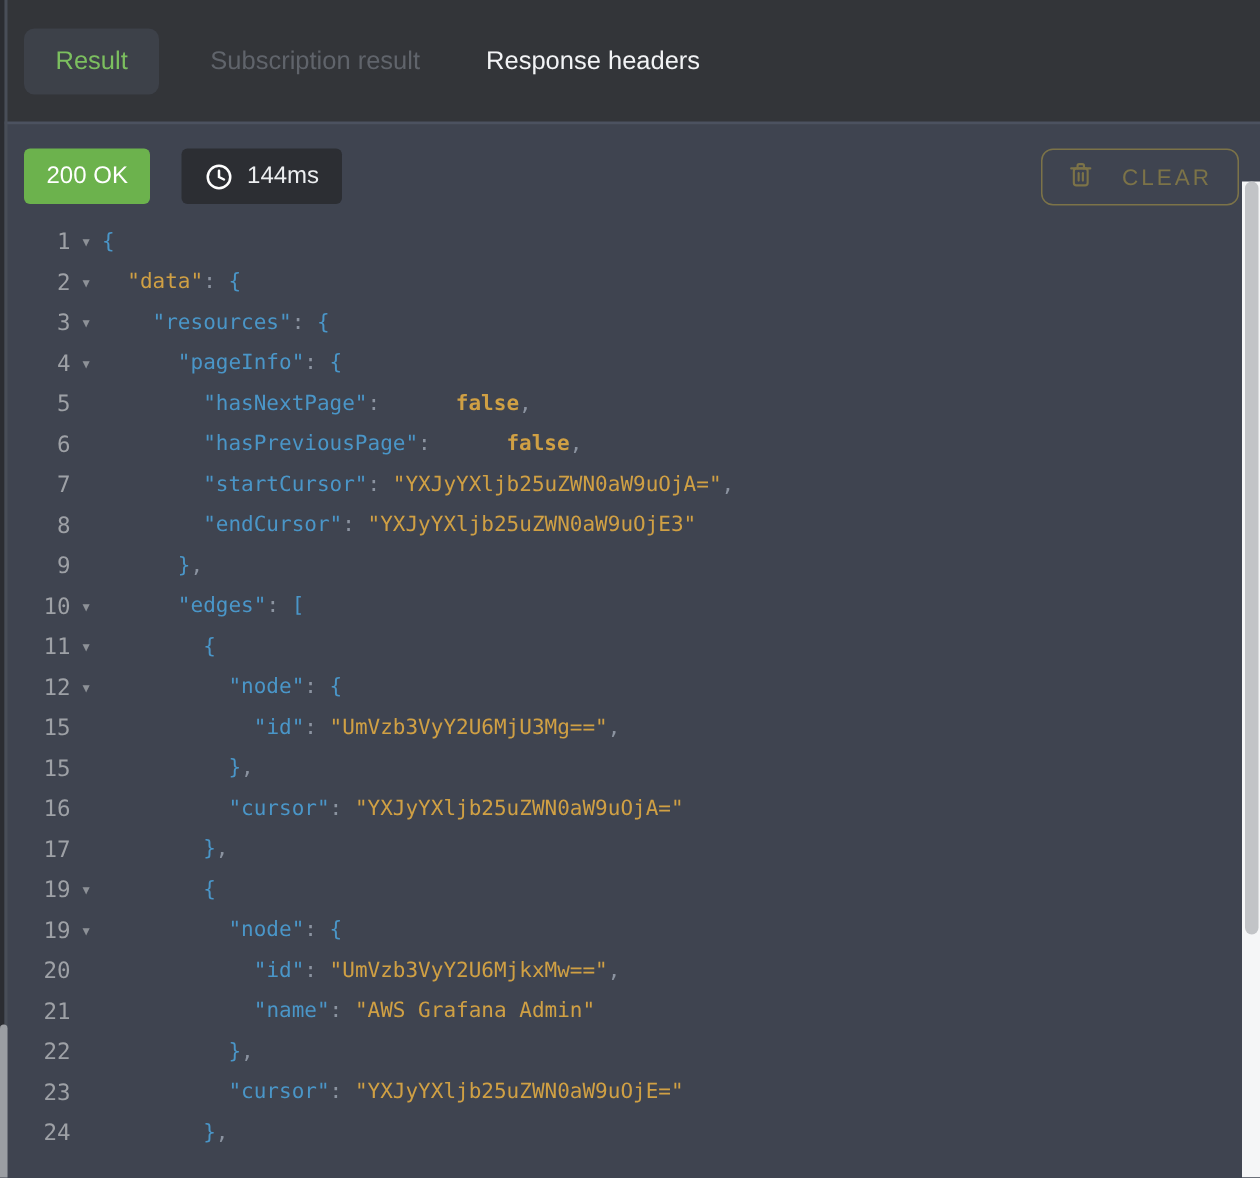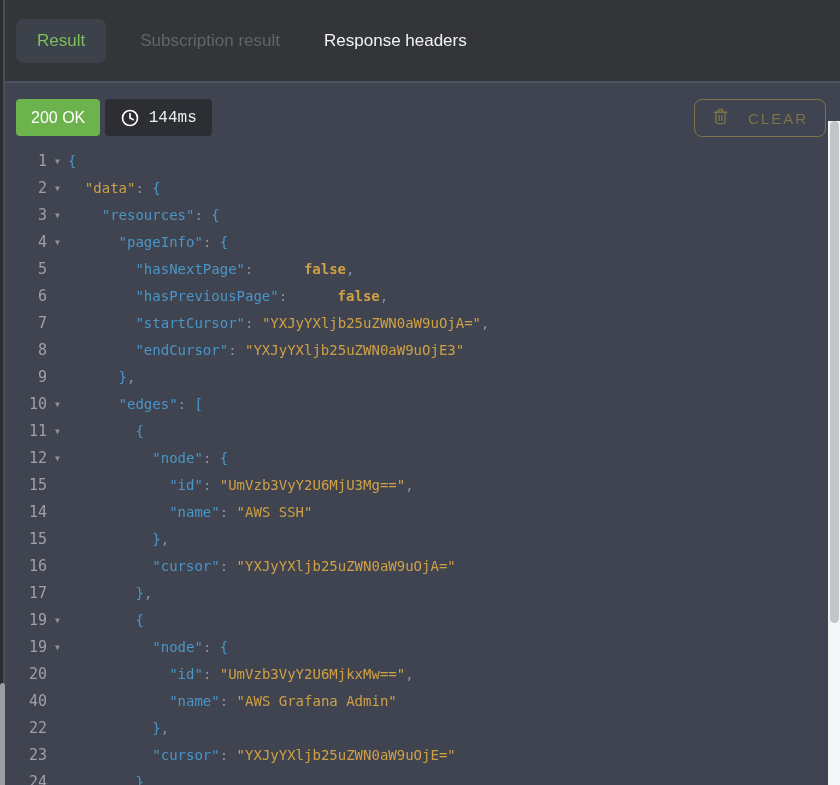--- a/index.html
+++ b/index.html
@@ -29,21 +29,21 @@
   .tab-dim    { color: #60646b; margin-left: 34px; }
   .tab-normal { color: #f2f3f5; margin-left: 44px; }
 
   
   .statusbar { position: relative; height: 58px; padding: 16px 14px 0 16px; }
   .badge {
     display: inline-flex; align-items: center; height: 37px;
     padding: 0 15px; border-radius: 4px; font-size: 16px; vertical-align: top;
   }
   .badge-status { background: #6cb24d; color: #ffffff; }
-  .badge-time   { background: #2c2e33; color: #eceef0; gap: 9px; font-family: Liberation Mono, monospace; }
+  .badge-time   { background: #2c2e33; color: #eceef0; margin-left: 16px; gap: 9px; }
   .badge-time svg { display:block; }
   .clear-btn {
     position: absolute; top: 16px; right: 14px; z-index: 7;
     display: flex; align-items: center; gap: 19px;
     height: 38px; padding: 0 17px;
     background: transparent; border: 1px solid #7c7348; border-radius: 8px;
     color: #7c7348; font-size: 15px; letter-spacing: 2px; cursor: pointer;
     font-family: "Liberation Sans", sans-serif;
   }
 
@@ -116,28 +116,27 @@
     <div class="cm-line"><span class="ln">4</span><span class="fold">▼</span><span class="lc">      <span class="tk-key">"pageInfo"</span><span class="tk-punc">: </span><span class="tk-brace">{</span></span></div>
     <div class="cm-line"><span class="ln">5</span><span class="fold"></span><span class="lc">        <span class="tk-key">"hasNextPage"</span><span class="tk-punc">: </span><span class="tk-bool">false</span><span class="tk-punc">,</span></span></div>
     <div class="cm-line"><span class="ln">6</span><span class="fold"></span><span class="lc">        <span class="tk-key">"hasPreviousPage"</span><span class="tk-punc">: </span><span class="tk-bool">false</span><span class="tk-punc">,</span></span></div>
     <div class="cm-line"><span class="ln">7</span><span class="fold"></span><span class="lc">        <span class="tk-key">"startCursor"</span><span class="tk-punc">: </span><span class="tk-str">"YXJyYXljb25uZWN0aW9uOjA="</span><span class="tk-punc">,</span></span></div>
     <div class="cm-line"><span class="ln">8</span><span class="fold"></span><span class="lc">        <span class="tk-key">"endCursor"</span><span class="tk-punc">: </span><span class="tk-str">"YXJyYXljb25uZWN0aW9uOjE3"</span></span></div>
     <div class="cm-line"><span class="ln">9</span><span class="fold"></span><span class="lc">      <span class="tk-brace">}</span><span class="tk-punc">,</span></span></div>
     <div class="cm-line"><span class="ln">10</span><span class="fold">▼</span><span class="lc">      <span class="tk-key">"edges"</span><span class="tk-punc">: </span><span class="tk-brace">[</span></span></div>
     <div class="cm-line"><span class="ln">11</span><span class="fold">▼</span><span class="lc">        <span class="tk-brace">{</span></span></div>
     <div class="cm-line"><span class="ln">12</span><span class="fold">▼</span><span class="lc">          <span class="tk-key">"node"</span><span class="tk-punc">: </span><span class="tk-brace">{</span></span></div>
     <div class="cm-line"><span class="ln">15</span><span class="fold"></span><span class="lc">            <span class="tk-key">"id"</span><span class="tk-punc">: </span><span class="tk-str">"UmVzb3VyY2U6MjU3Mg=="</span><span class="tk-punc">,</span></span></div>
-    <div class="cm-line"><span class="ln">14</span><span class="fold"></span><span class="lc">            <span class="tk-key">"name"</span><span class="tk-punc">: </span><span class="tk-str">"AWS SSH"</span></span></div>
     <div class="cm-line"><span class="ln">15</span><span class="fold"></span><span class="lc">          <span class="tk-brace">}</span><span class="tk-punc">,</span></span></div>
     <div class="cm-line"><span class="ln">16</span><span class="fold"></span><span class="lc">          <span class="tk-key">"cursor"</span><span class="tk-punc">: </span><span class="tk-str">"YXJyYXljb25uZWN0aW9uOjA="</span></span></div>
     <div class="cm-line"><span class="ln">17</span><span class="fold"></span><span class="lc">        <span class="tk-brace">}</span><span class="tk-punc">,</span></span></div>
     <div class="cm-line"><span class="ln">19</span><span class="fold">▼</span><span class="lc">        <span class="tk-brace">{</span></span></div>
     <div class="cm-line"><span class="ln">19</span><span class="fold">▼</span><span class="lc">          <span class="tk-key">"node"</span><span class="tk-punc">: </span><span class="tk-brace">{</span></span></div>
     <div class="cm-line"><span class="ln">20</span><span class="fold"></span><span class="lc">            <span class="tk-key">"id"</span><span class="tk-punc">: </span><span class="tk-str">"UmVzb3VyY2U6MjkxMw=="</span><span class="tk-punc">,</span></span></div>
-    <div class="cm-line"><span class="ln">40</span><span class="fold"></span><span class="lc">            <span class="tk-key">"name"</span><span class="tk-punc">: </span><span class="tk-str">"AWS Grafana Admin"</span></span></div>
+    <div class="cm-line"><span class="ln">21</span><span class="fold"></span><span class="lc">            <span class="tk-key">"name"</span><span class="tk-punc">: </span><span class="tk-str">"AWS Grafana Admin"</span></span></div>
     <div class="cm-line"><span class="ln">22</span><span class="fold"></span><span class="lc">          <span class="tk-brace">}</span><span class="tk-punc">,</span></span></div>
     <div class="cm-line"><span class="ln">23</span><span class="fold"></span><span class="lc">          <span class="tk-key">"cursor"</span><span class="tk-punc">: </span><span class="tk-str">"YXJyYXljb25uZWN0aW9uOjE="</span></span></div>
     <div class="cm-line"><span class="ln">24</span><span class="fold"></span><span class="lc">        <span class="tk-brace">}</span><span class="tk-punc">,</span></span></div>
   </div>
 
 <div class="vtrack">
   <div class="vthumb"></div>
 </div>
 
 </body></html>

